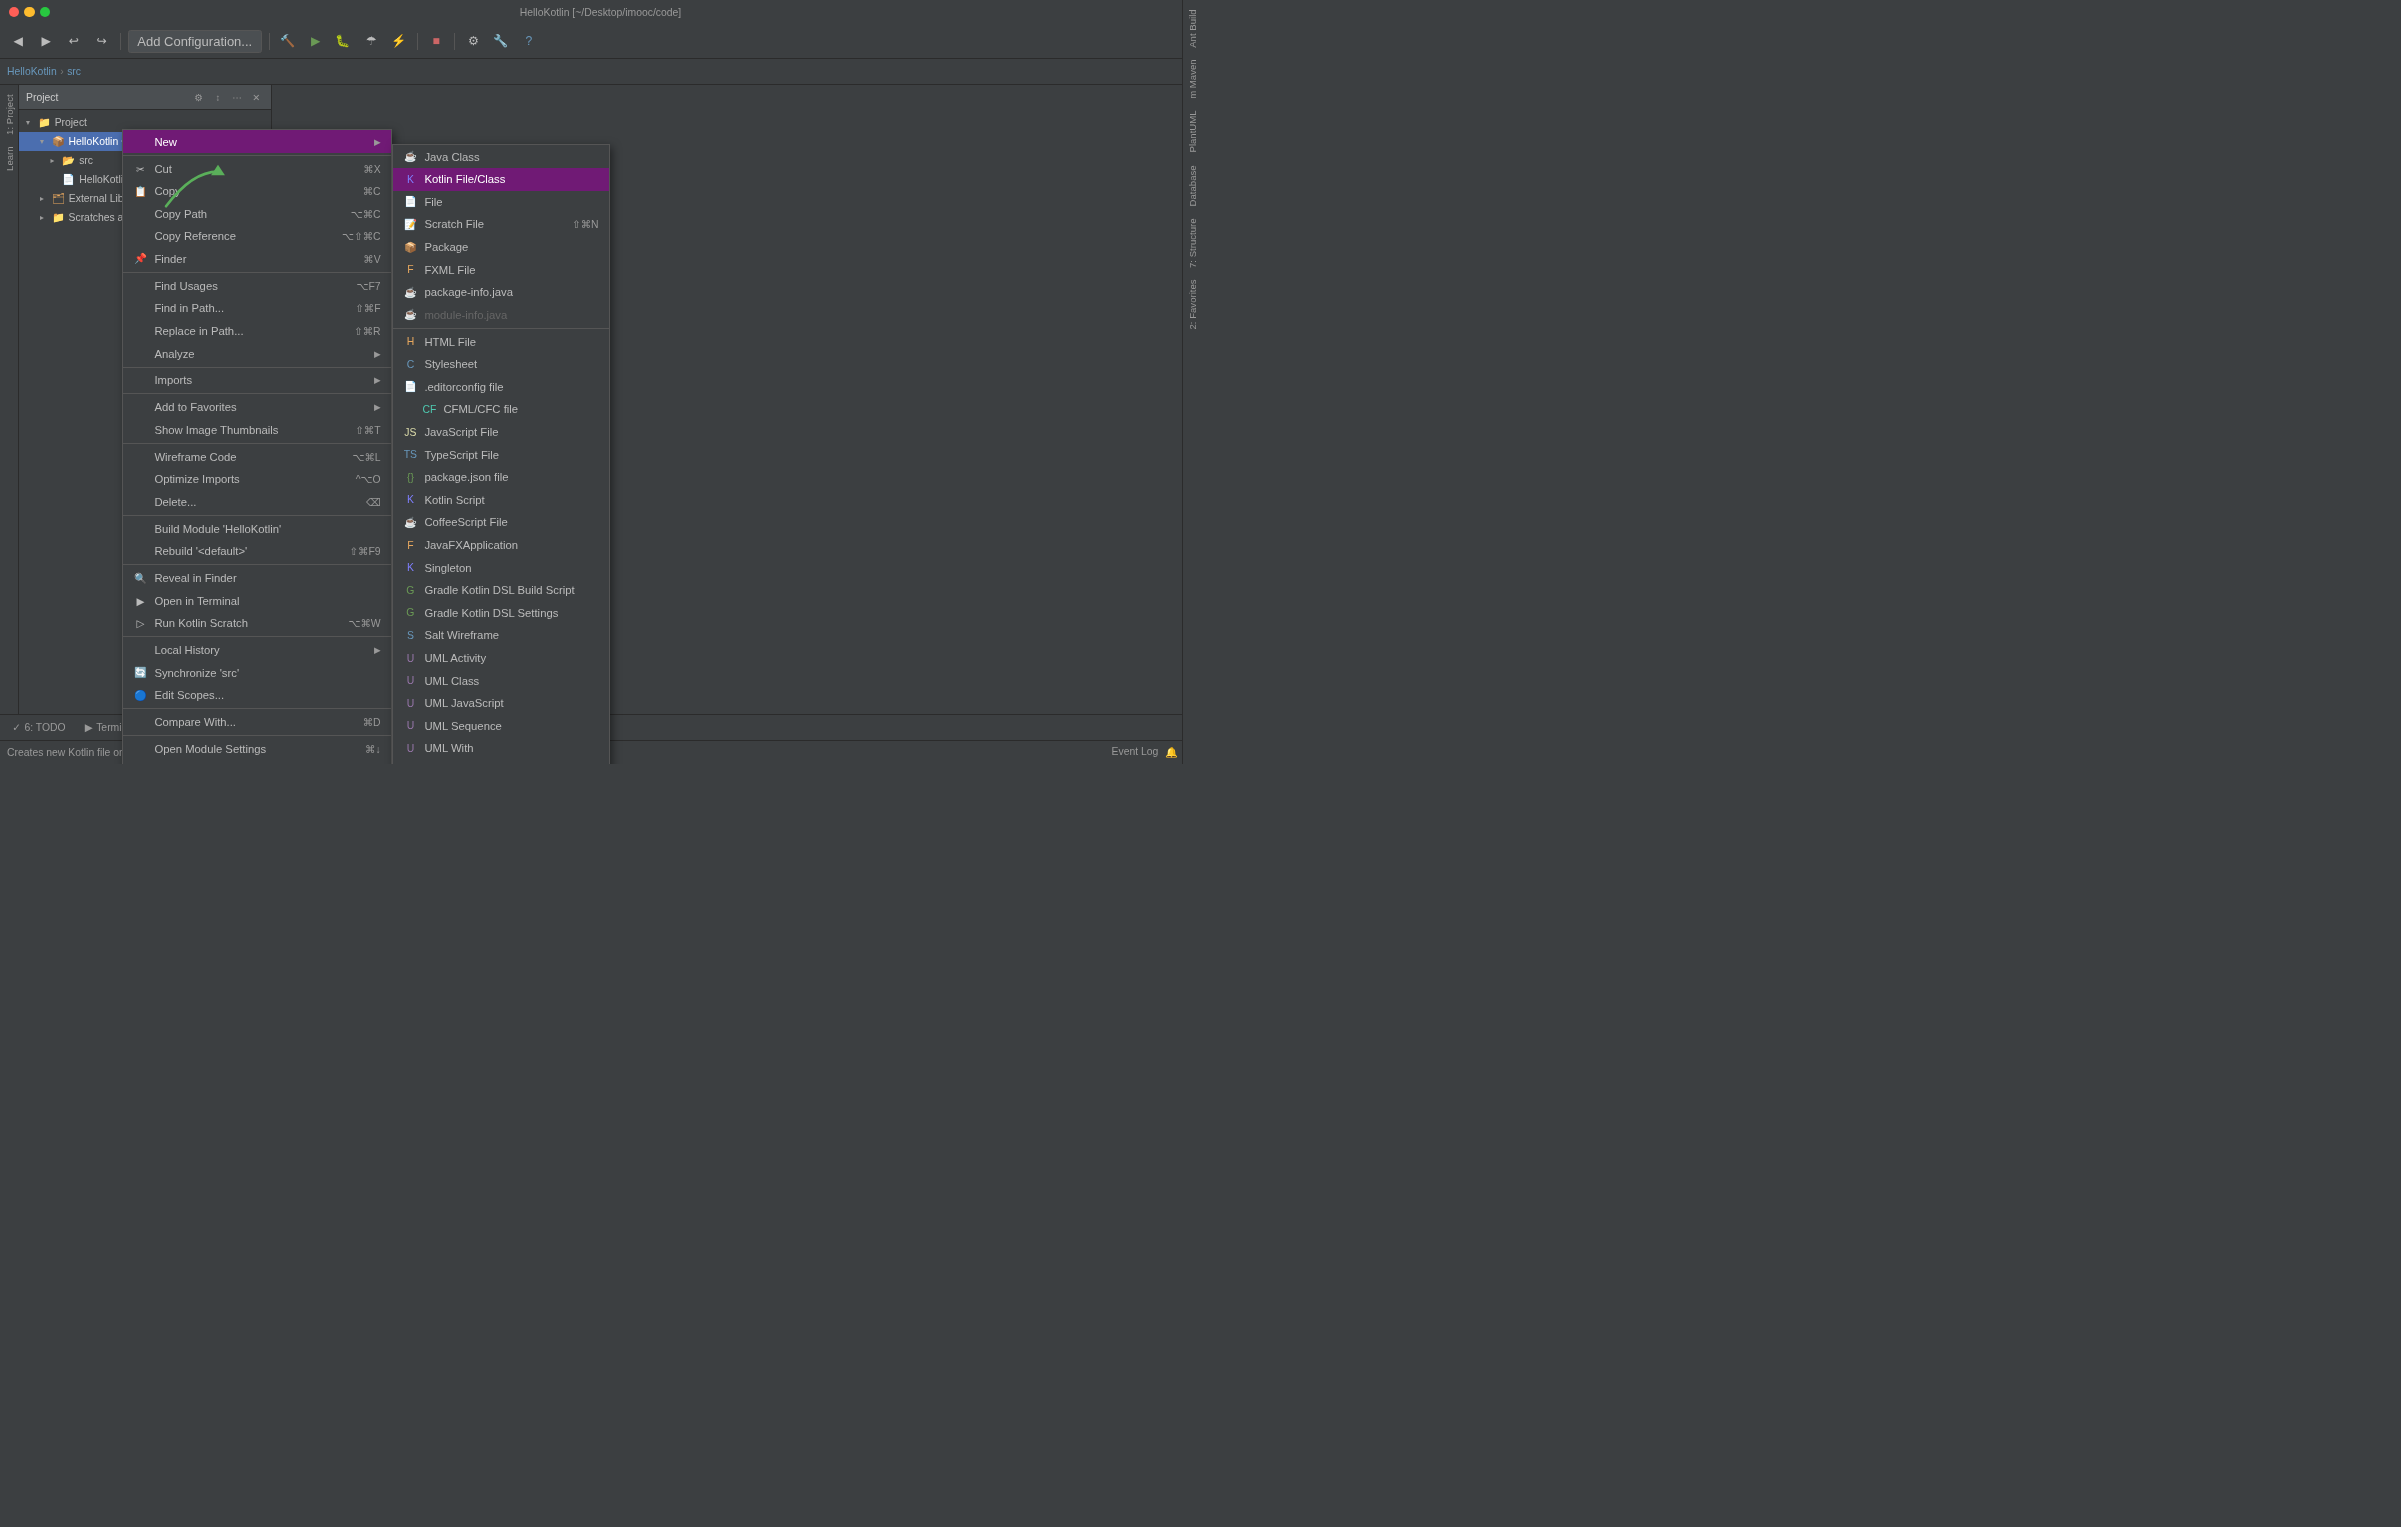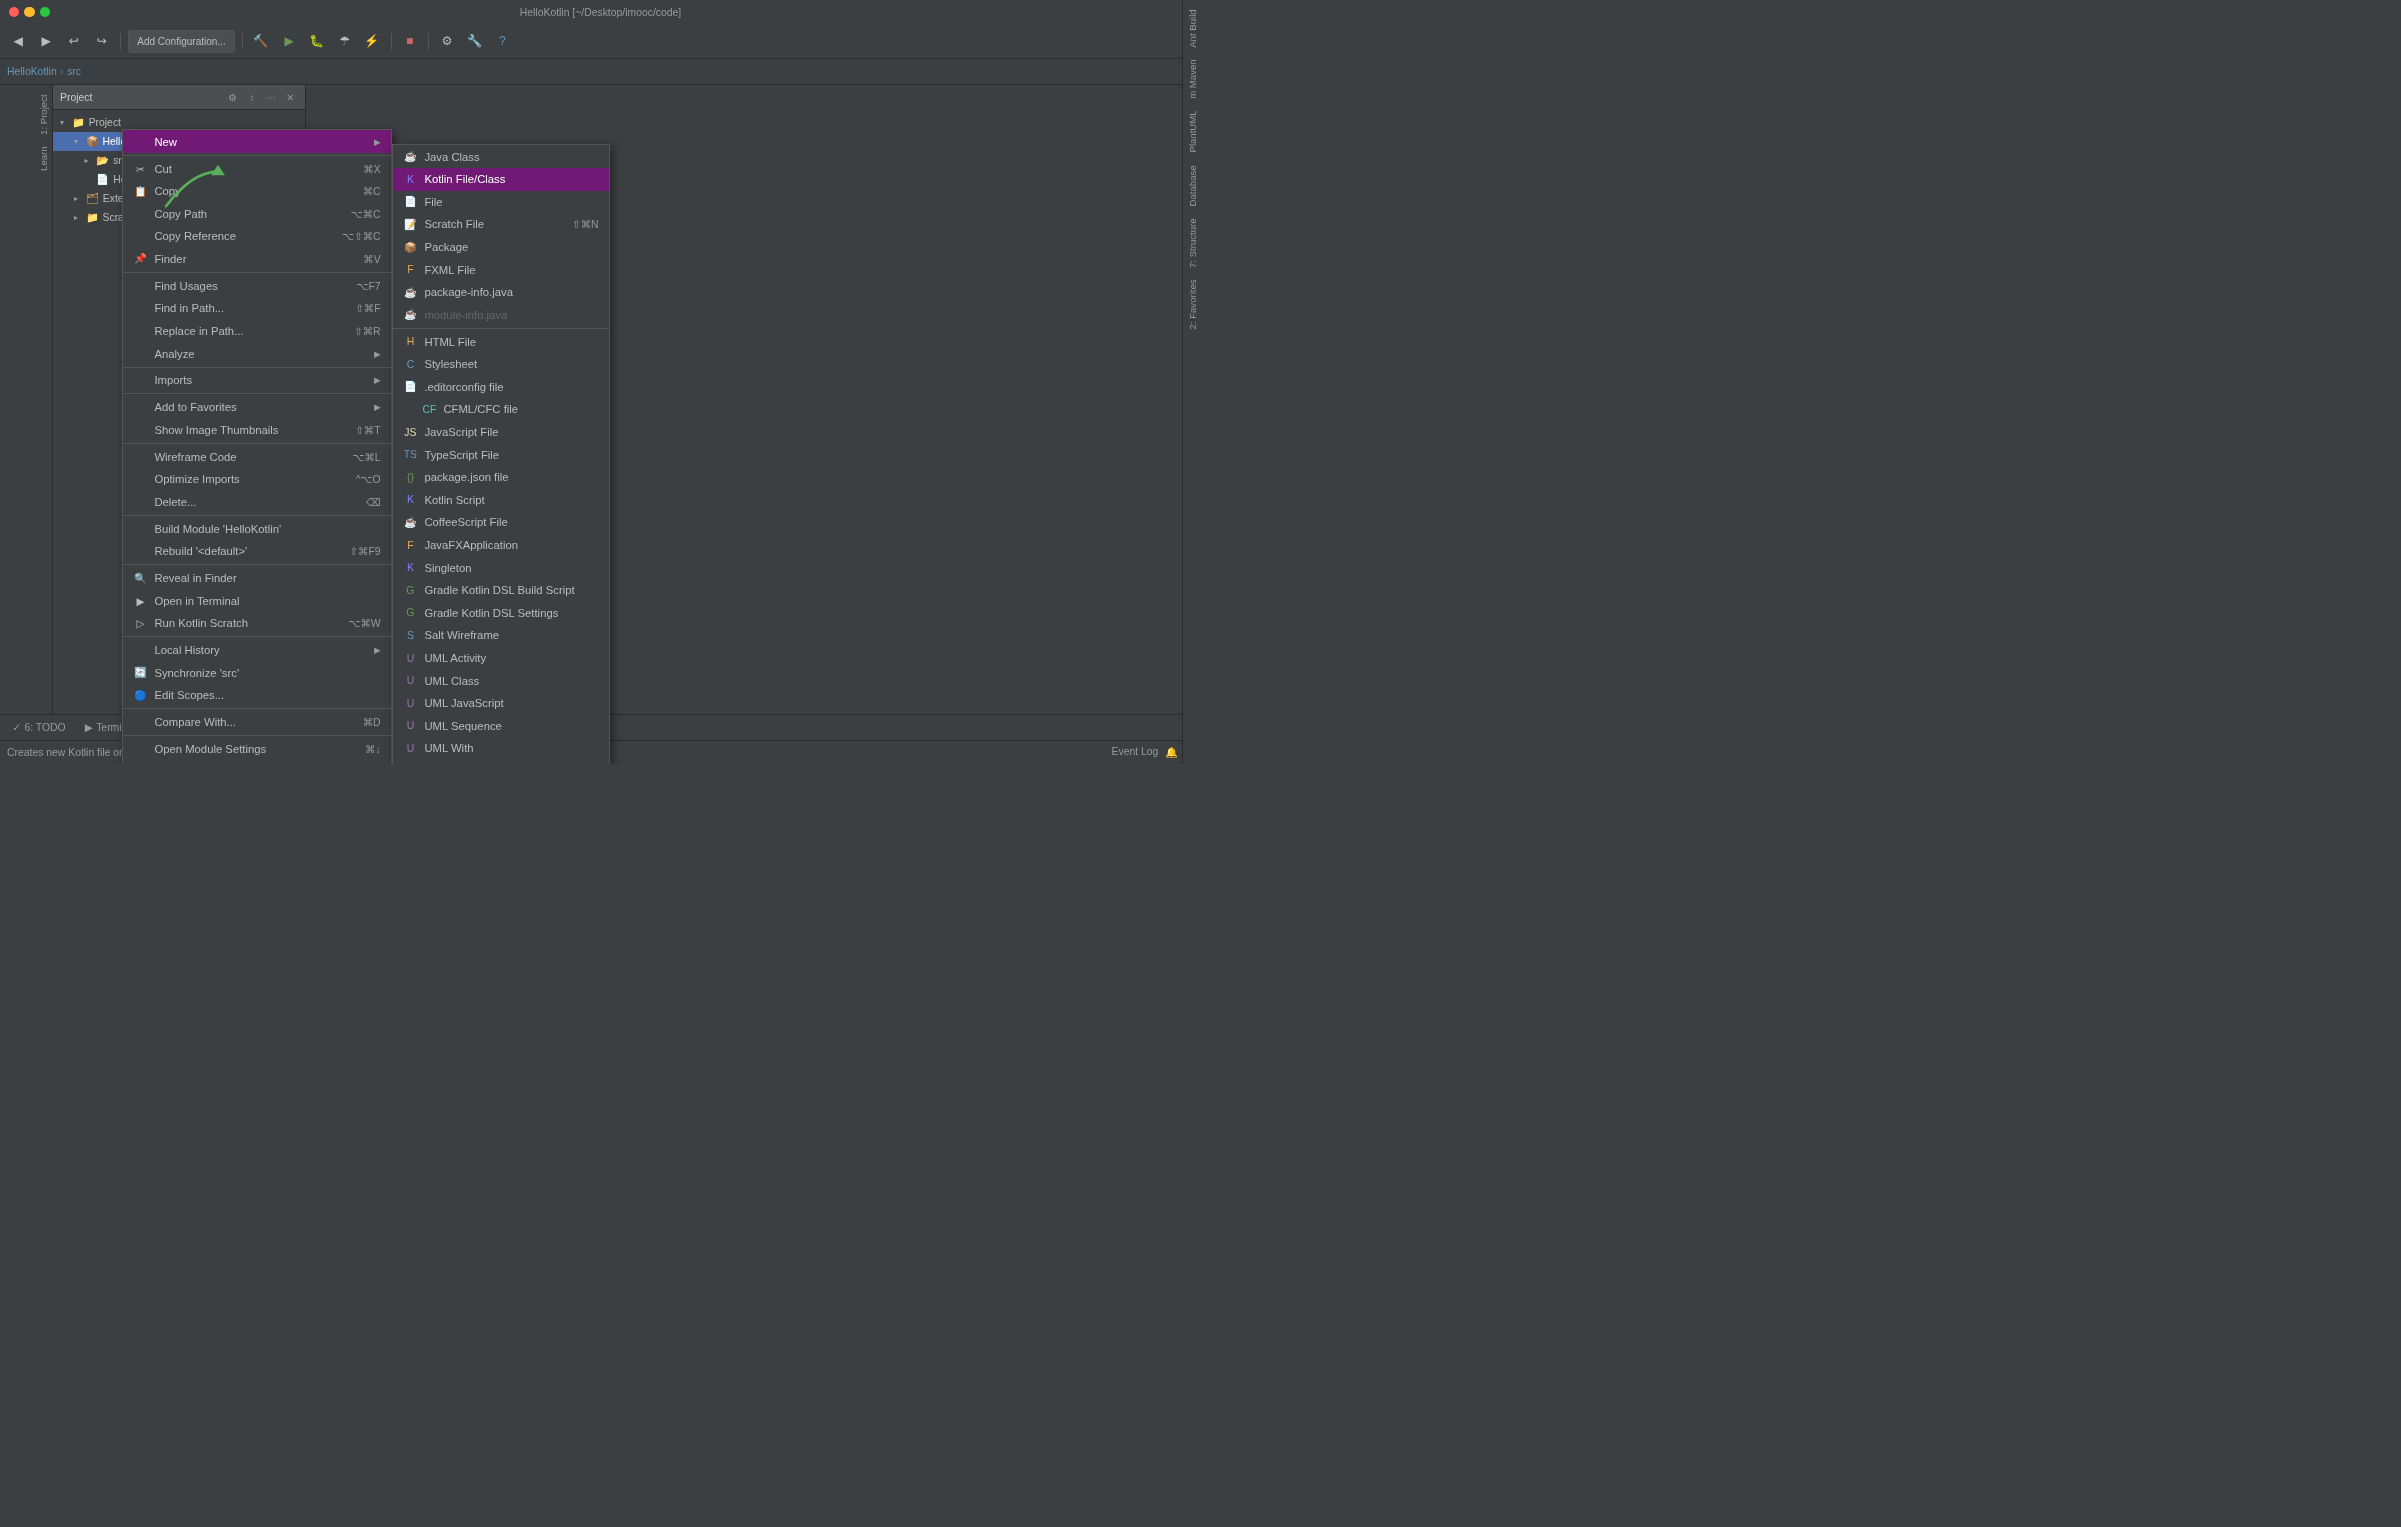--- a/index.html
+++ b/index.html
@@ -55,21 +55,21 @@
       gap: 5.2px;
     }
     .toolbar-separator { width: 0.9px; height: 17.4px; background: #555; margin: 0 1.7px; }
     .config-btn {
       background: #4b4f52;
       border: 0.9px solid #555;
       border-radius: 2.6px;
       height: 22.6px;
       padding: 0 8.7px;
       color: #bbbbbb;
-      font-size: 10px;
+      font-size: 13px;
       cursor: pointer;
     }
     .icon-btn {
       width: 22.6px; height: 22.6px;
       display: flex; align-items: center; justify-content: center;
       cursor: pointer;
       border-radius: 2.6px;
       font-size: 12.2px;
       color: #bbbbbb;
     }
@@ -86,21 +86,20 @@
       font-size: 10.4px;
     }
     .breadcrumb-item { color: #6897bb; cursor: pointer; }
     .breadcrumb-sep { color: #777; }
 
     
     .main-layout {
       display: flex;
       height: calc(764px - 24.4px - 35px - 26px - 24.4px);
       position: relative;
-      padding-left: 34px;
     }
 
     
     .side-tabs-left {
       width: 19px;
       background: #3c3f41;
       border-right: 0.9px solid #2b2b2b;
       display: flex;
       flex-direction: column;
       align-items: center;

